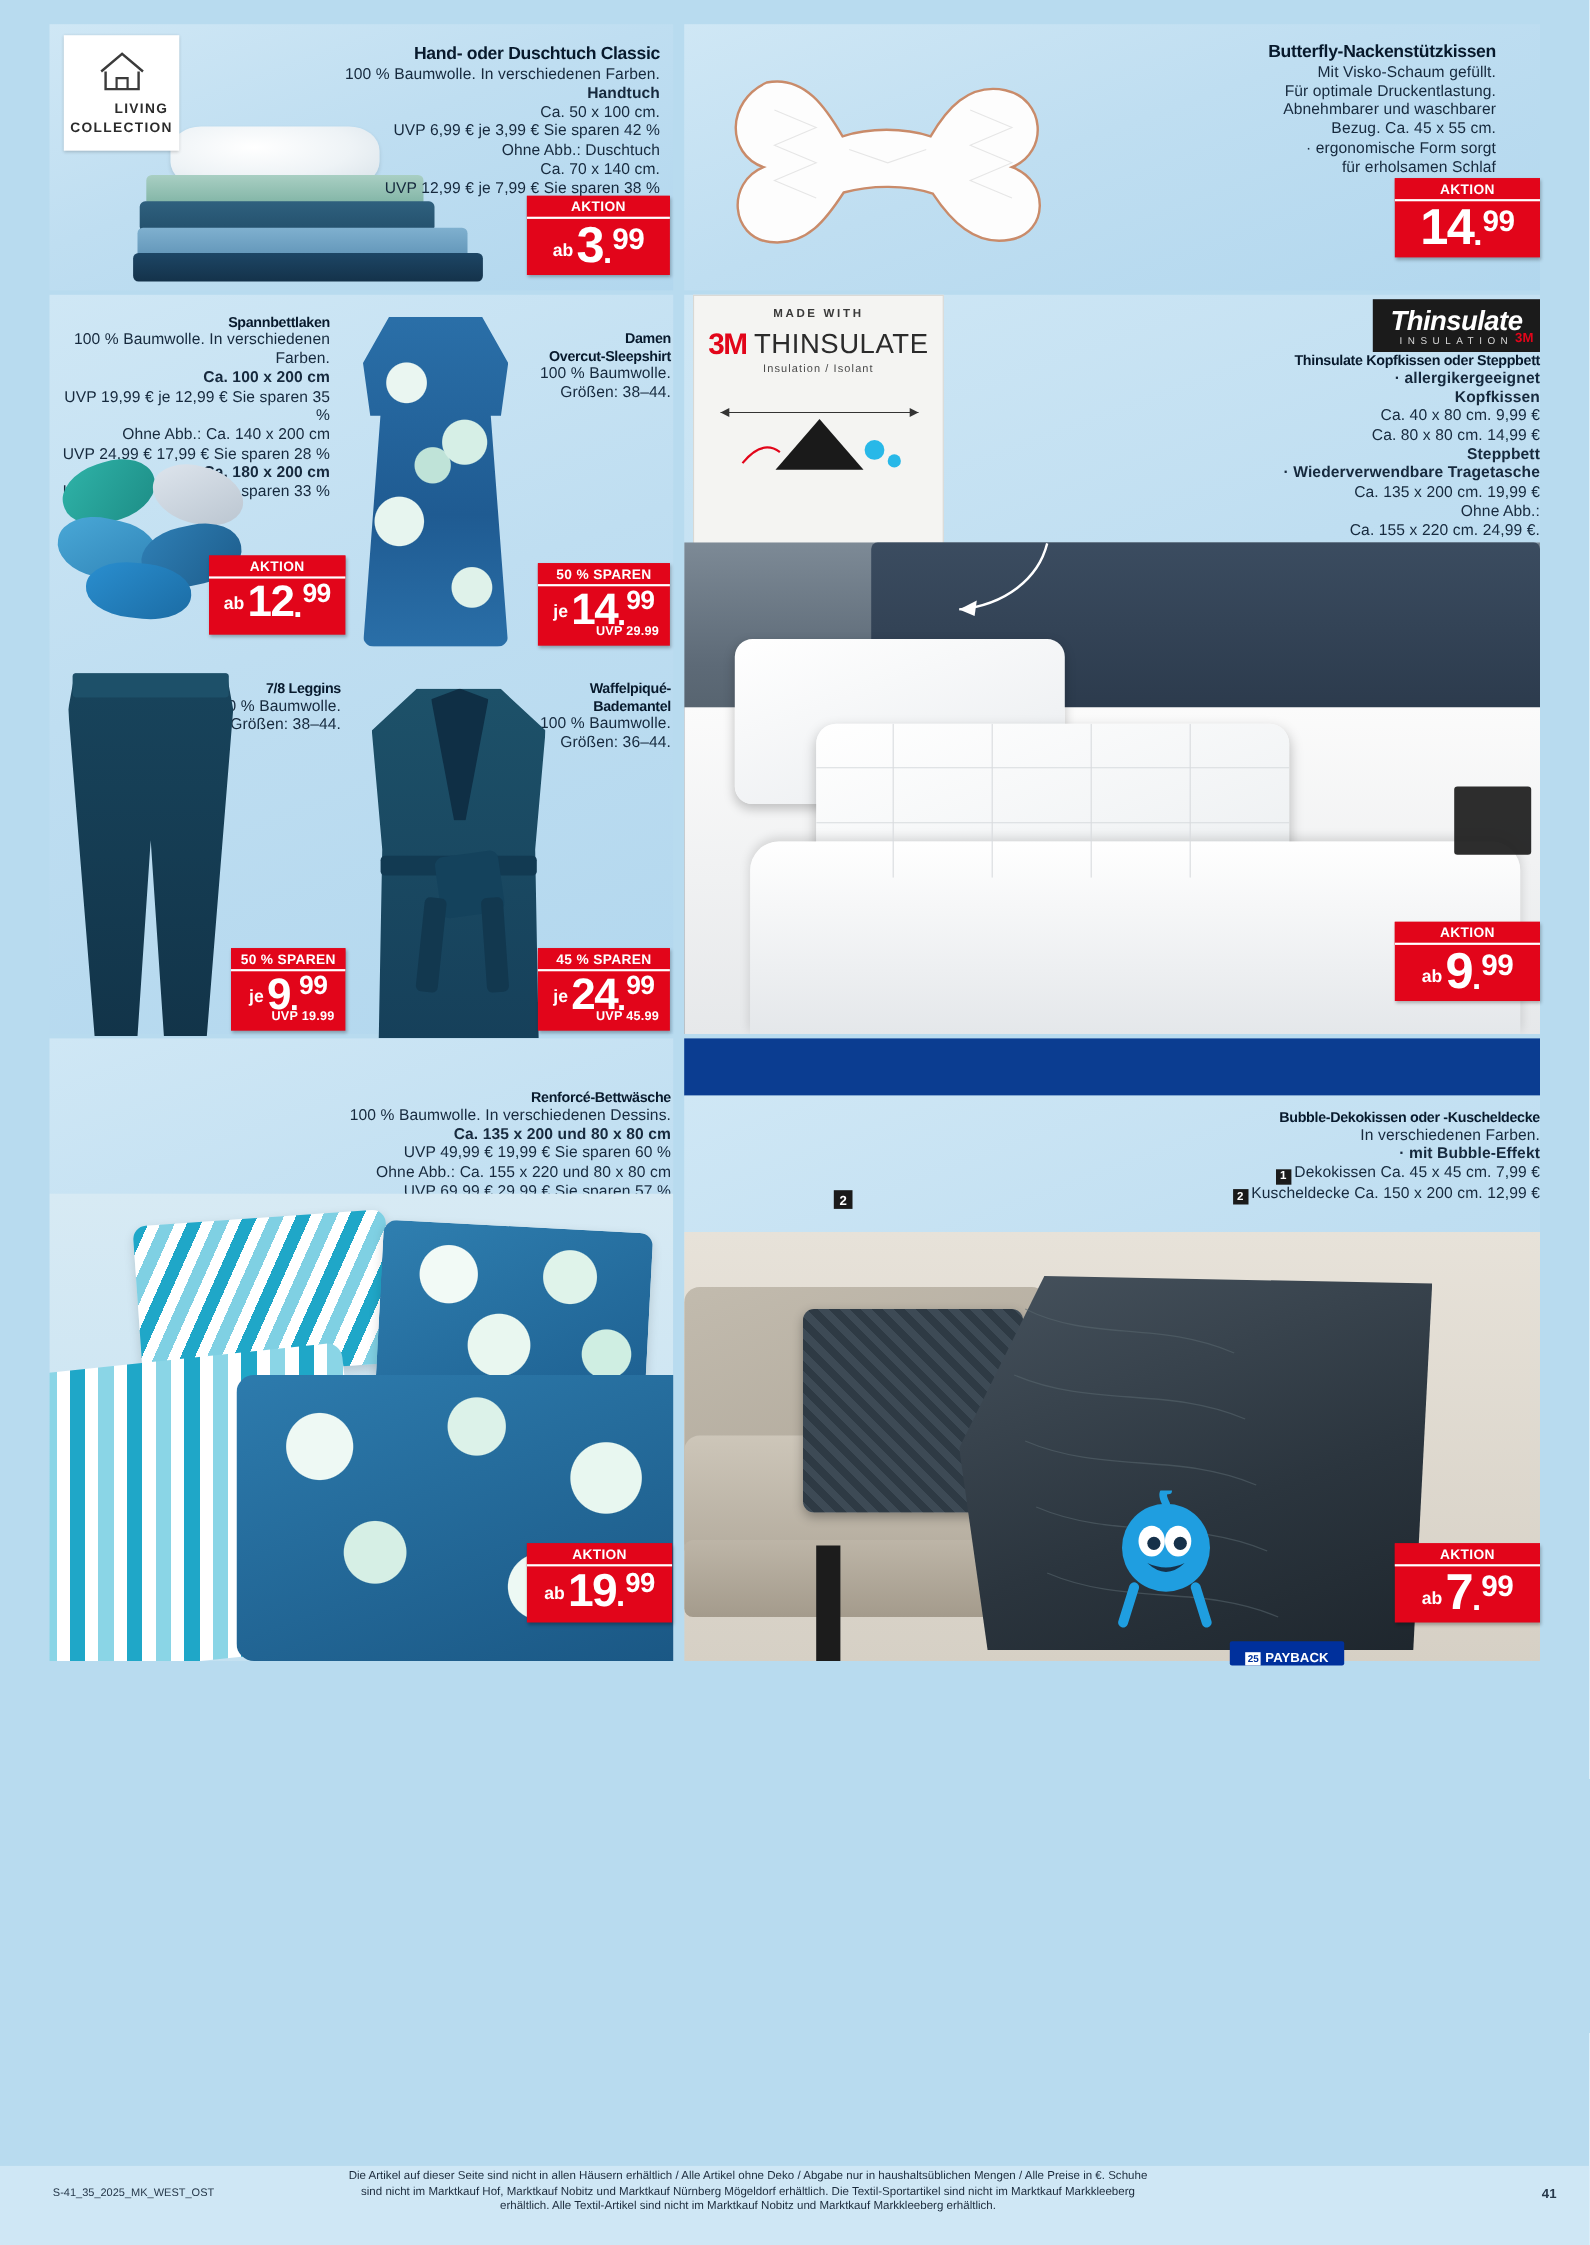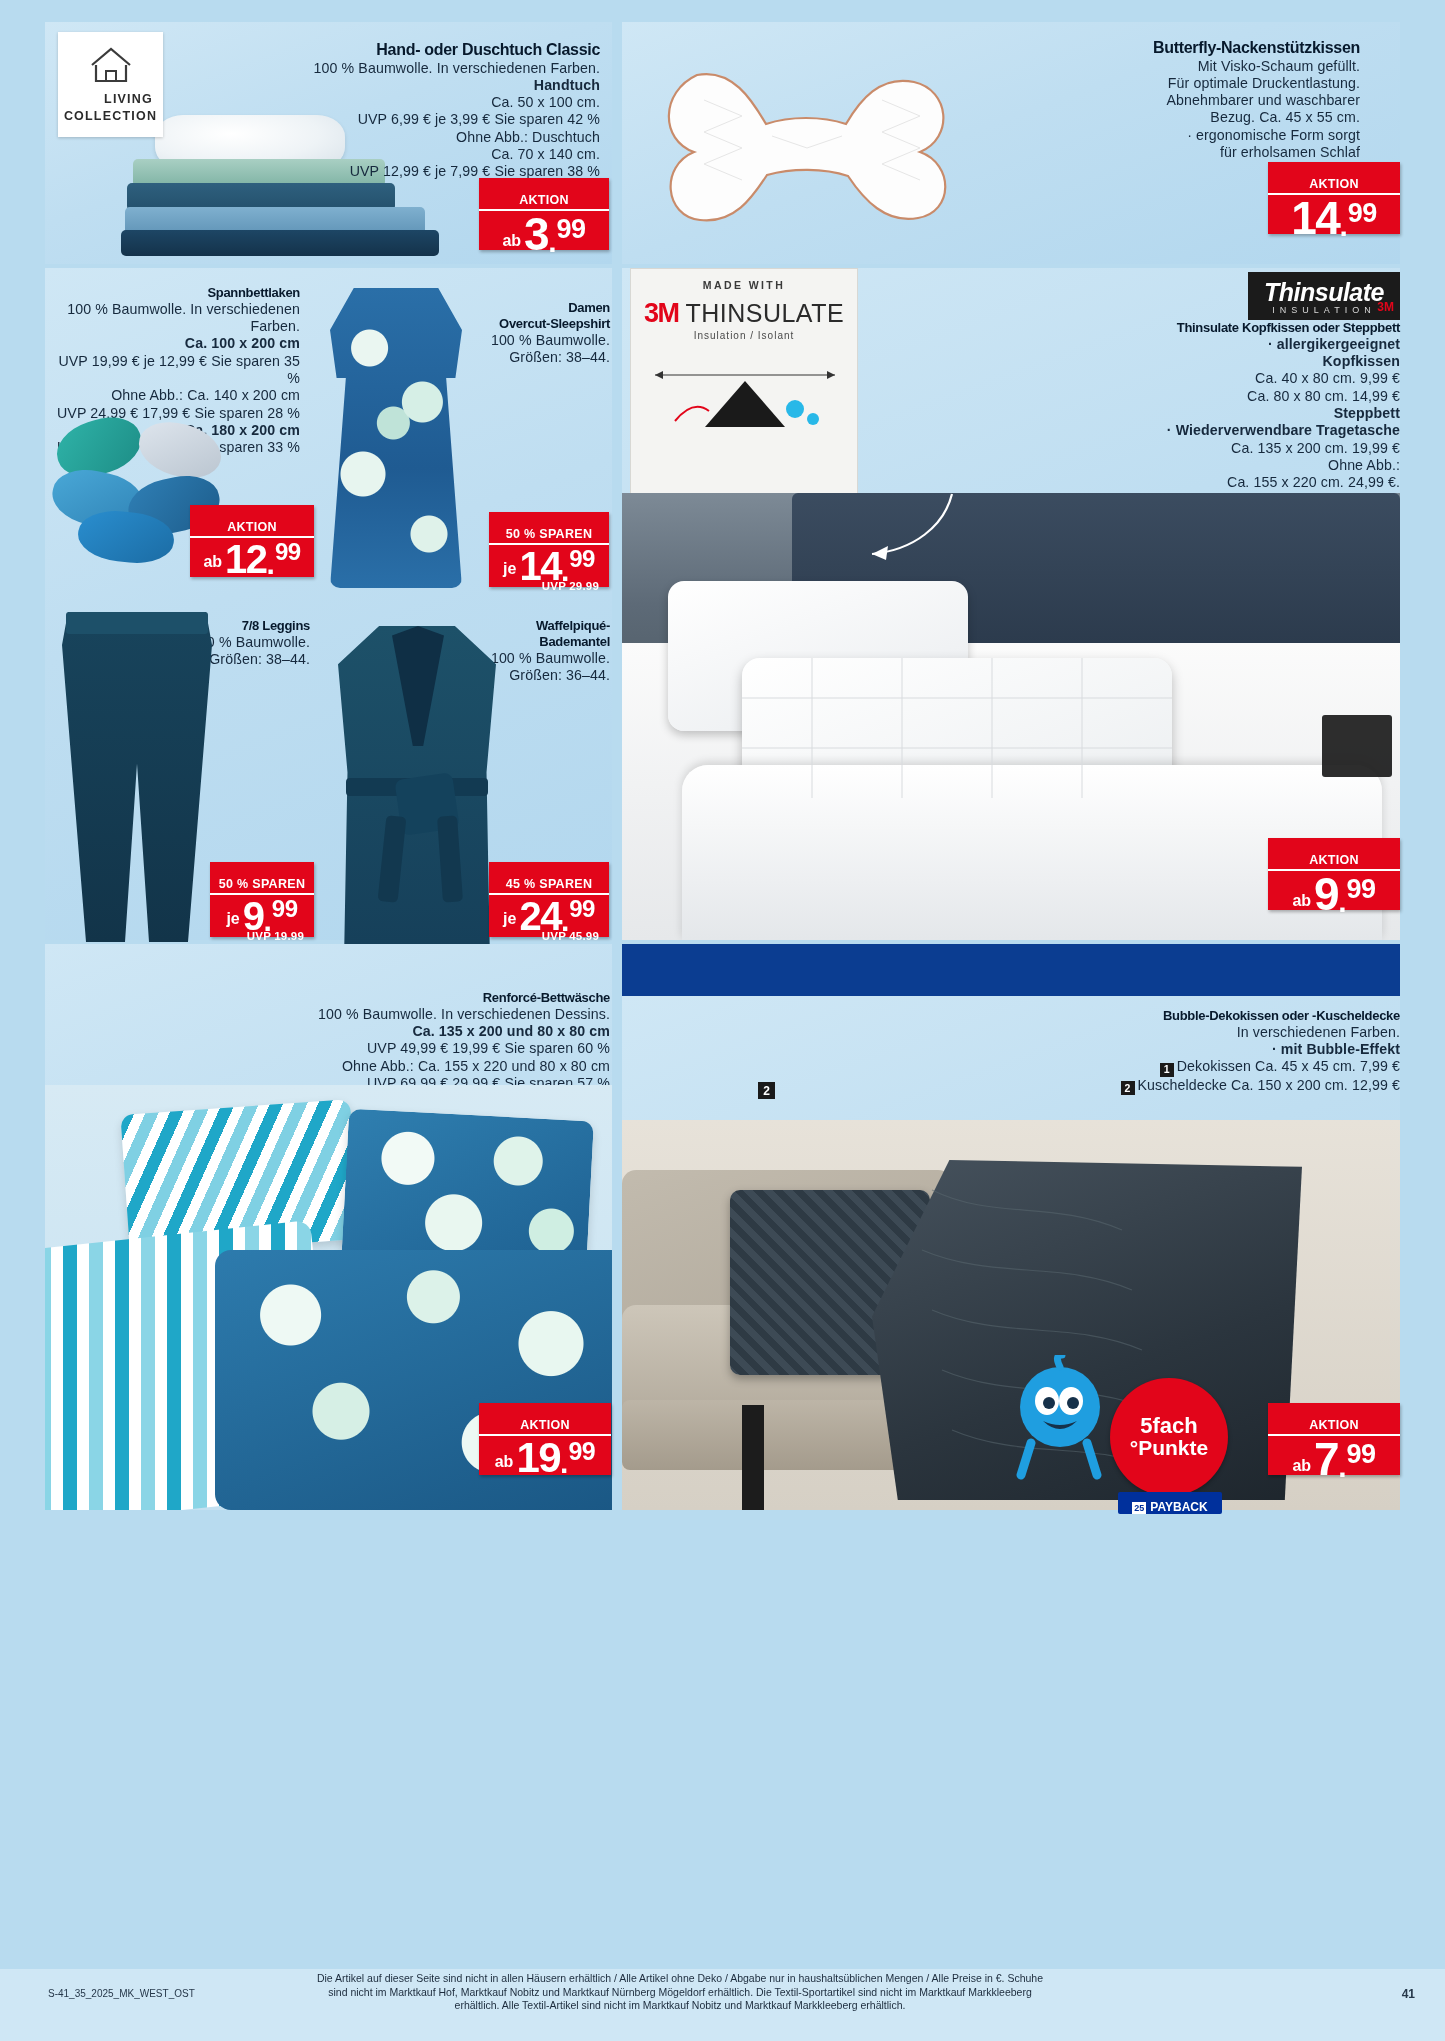--- a/index.html
+++ b/index.html
@@ -45,21 +45,20 @@
   .flag .cap {
     display: block;
     text-align: center;
     font-weight: bold;
     letter-spacing: .3px;
     padding: 3px 0 2px;
     font-size: 12.5px;
     border-bottom: 2px solid #fff;
     background: #e2051a;
     text-transform: uppercase;
-    margin-top: 12px;
   }
   .flag .body {
     position: relative;
     display: flex;
     align-items: flex-end;
     justify-content: center;
     padding: 2px 10px 6px;
   }
   .flag .pre {
     font-size: 16px; font-weight: bold;
@@ -567,24 +566,20 @@
       <ellipse cx="66" cy="46" rx="12" ry="14" fill="#fff"></ellipse>
       <circle cx="44" cy="48" r="6" fill="#16314a"></circle>
         <circle cx="68" cy="48" r="6" fill="#16314a"></circle>
       <path d="M38 66 q17 16 34 0 q-17 8 -34 0 Z" fill="#16314a"></path>
       <path d="M55 12 q-6 -12 2 -12" stroke="#1f9ee0" stroke-width="7" fill="none" stroke-linecap="round"></path>
       <path d="M26 88 l-10 32" stroke="#1f9ee0" stroke-width="9" stroke-linecap="round"></path>
       <path d="M82 88 l10 32" stroke="#1f9ee0" stroke-width="9" stroke-linecap="round"></path>
     </svg>
   </div>
 
-  <div class="pb" style="left:1110px; top:1378px; width:118px; height:118px;">
-    <div class="l1">5fach</div>
-    <div class="l2">°Punkte</div>
-  </div>
   <div class="pbbar" style="left:1118px; top:1492px; width:104px; height:22px;">
     <span class="sq">25</span>
     <span>PAYBACK</span>
   </div>
 
   <div class="flag" style="left:1268px; top:1403px; width:132px; height:72px;">
     <span class="cap">AKTION</span>
     <div class="body">
       <span class="pre">ab</span>
       <span class="int">7</span>

